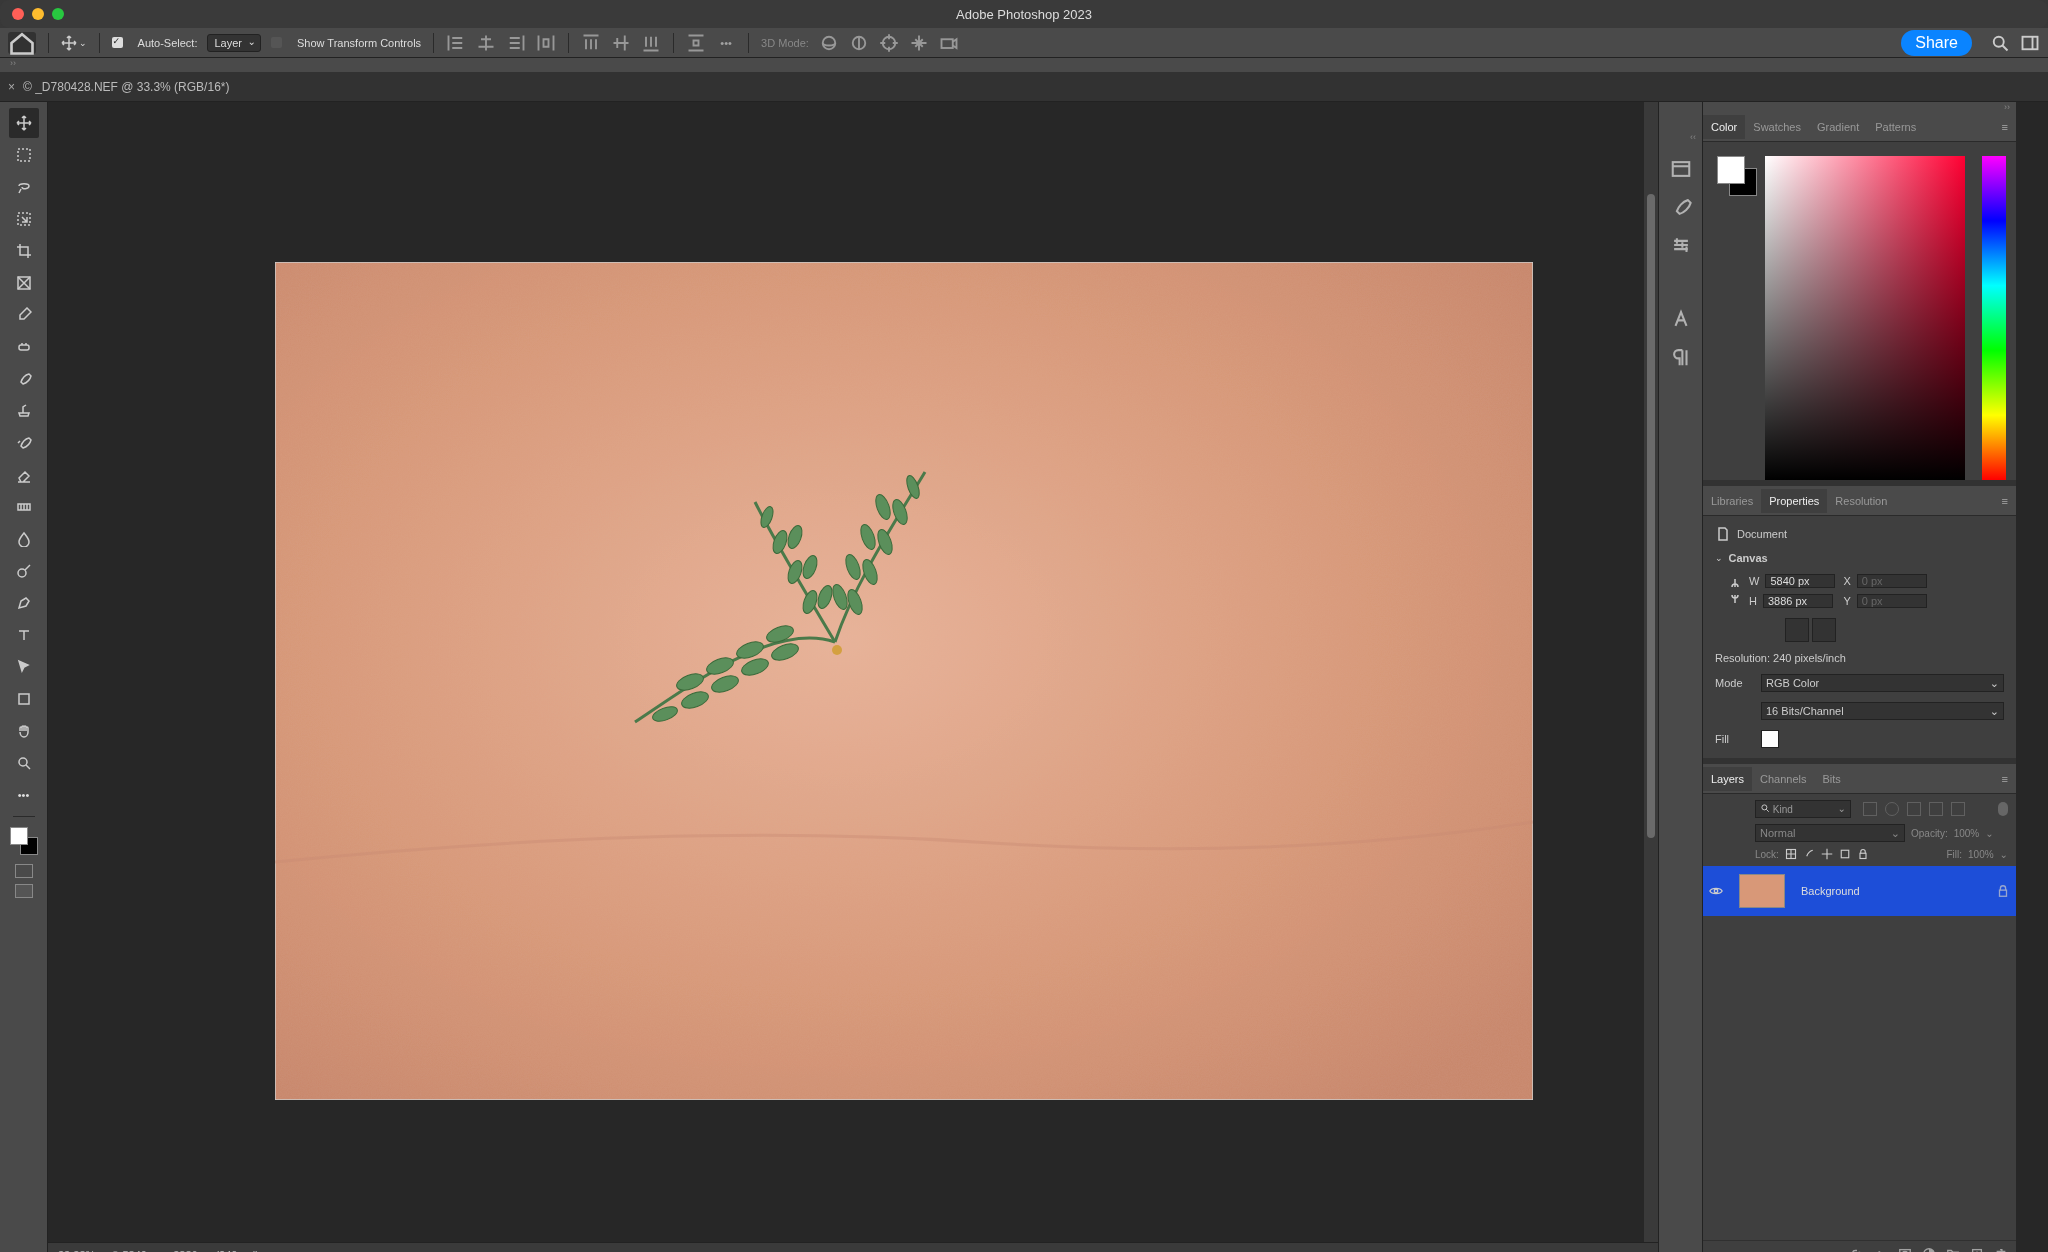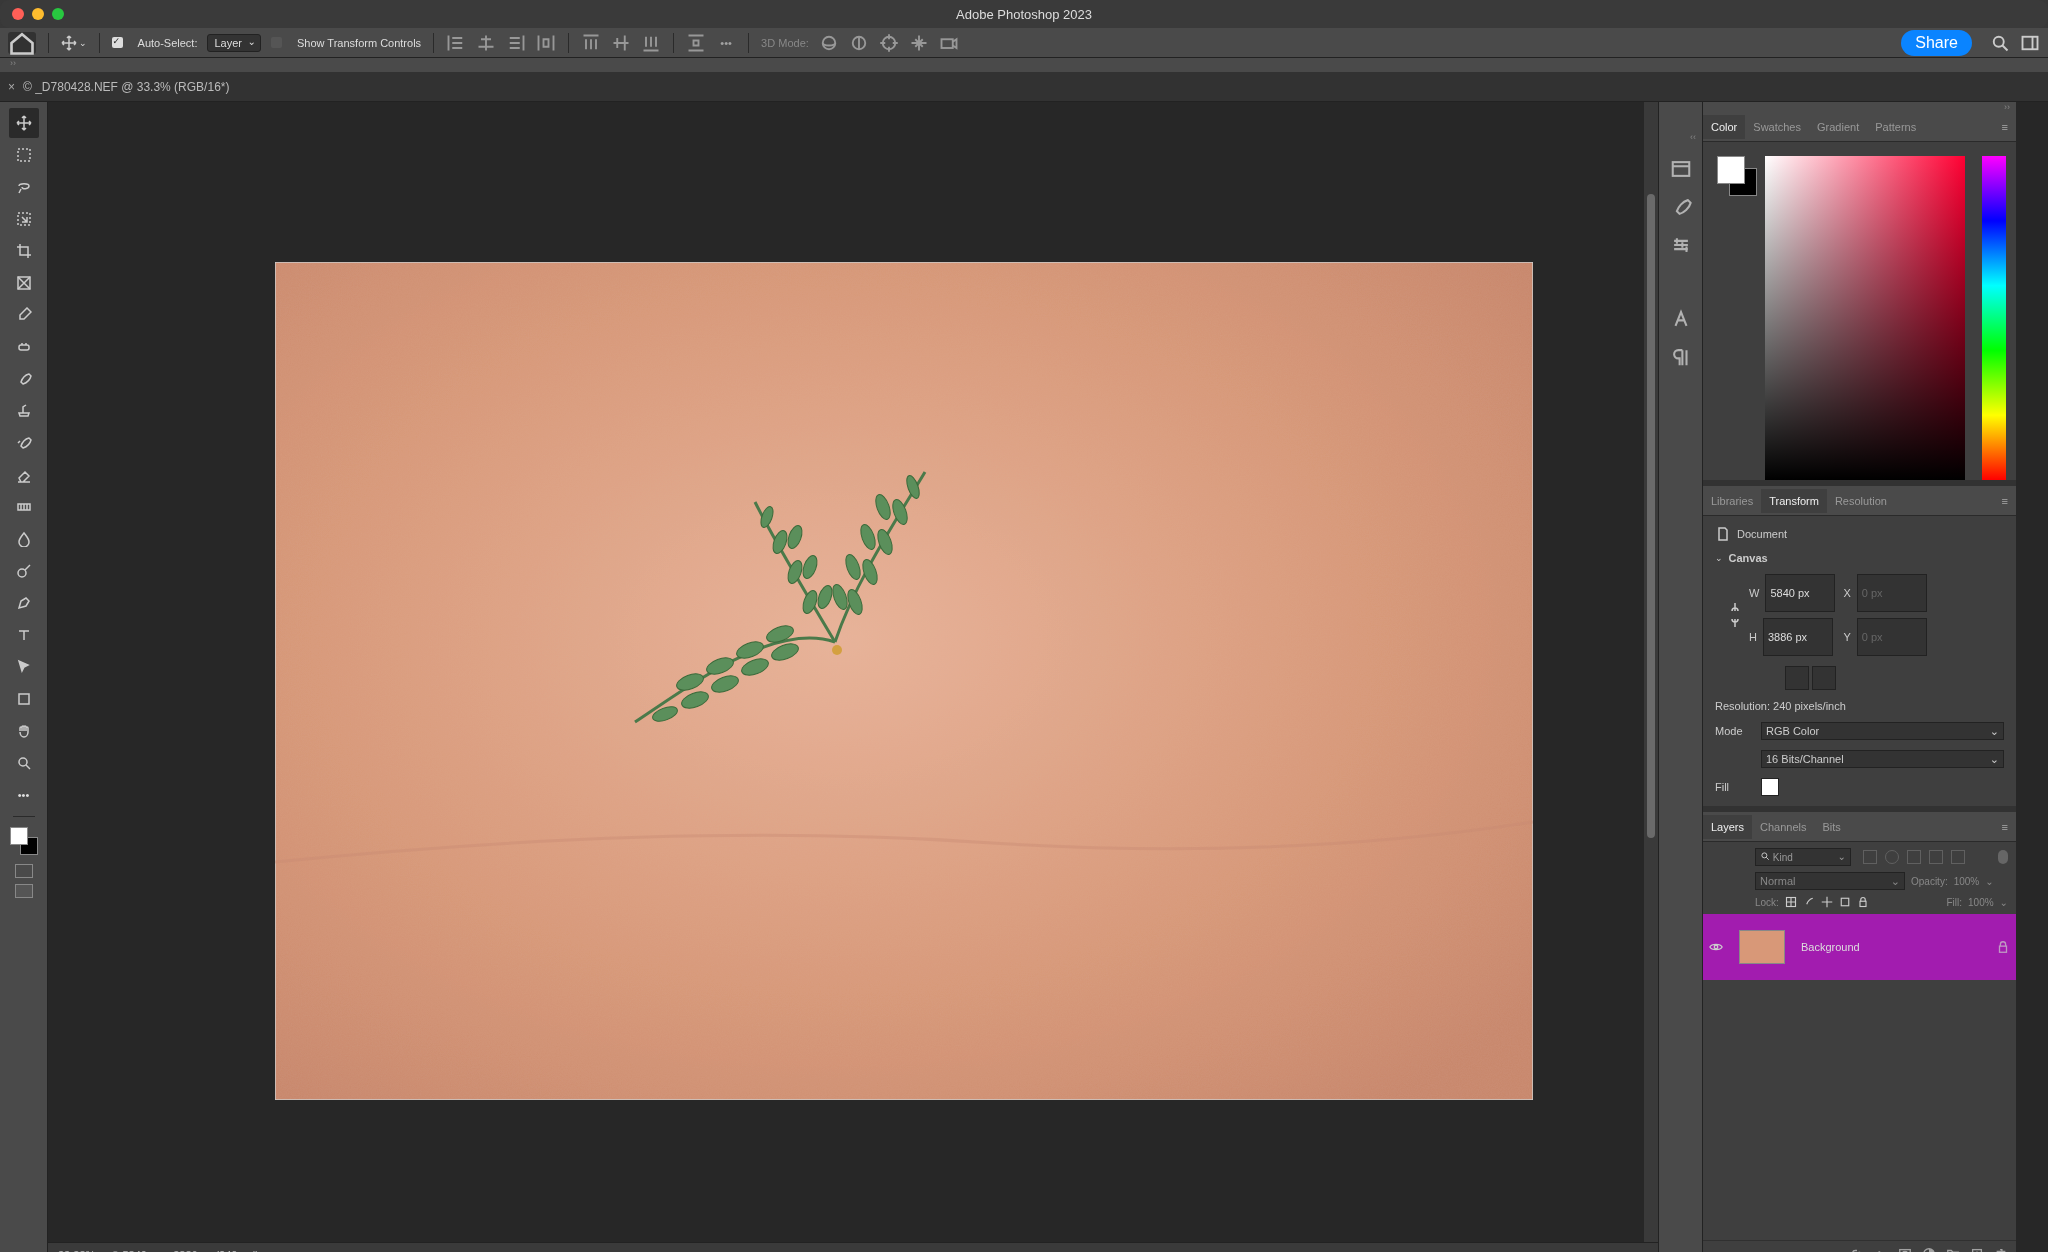--- a/index.html
+++ b/index.html
@@ -46,35 +46,35 @@
 .ptab-menu { margin-left:auto; padding:4px 8px; color:#aaa; }
 .color-body { height:338px; background:#3f3f3f; padding:14px; position:relative; }
 .fgbg2 { width:40px; height:40px; position:relative; }
 .fgsw2 { width:28px; height:28px; background:#fff; border:1px solid #888; position:absolute; top:0; left:0; }
 .bgsw2 { width:28px; height:28px; background:#000; border:1px solid #888; position:absolute; bottom:0; right:0; }
 .satval { position:absolute; left:62px; top:14px; width:200px; height:324px; background:linear-gradient(to bottom, rgba(0,0,0,0), #000), linear-gradient(to right, #fff, #ff0033); }
 .hue { position:absolute; right:10px; top:14px; width:24px; height:324px; background:linear-gradient(to bottom,#f0f,#00f,#0ff,#0f0,#ff0,#f00); }
 .divider { height:6px; background:#323232; }
 .props-body { background:#3f3f3f; padding:10px 12px; display:flex; flex-direction:column; gap:10px; font-size:11px; color:#ccc; }
 .prop-row { display:flex; align-items:center; gap:6px; }
-.txt-input { background:#333; border:1px solid #222; padding:12px 4px; width:70px; color:#ddd; font-size:11px; }
+.txt-input { background:#333; border:1px solid #222; padding:0 4px; width:70px; color:#ddd; font-size:11px; }
 .txt-input.dim { color:#666; }
 .sel2 { background:#333; border:1px solid #222; padding:2px 4px; flex:1; position:relative; font-size:11px; }
 .sel2::after { content:"⌄"; position:absolute; right:4px; }
 .cj { display:flex; gap:3px; }
 .cj-btn { width:24px; height:24px; border:1px solid #222; background:#333; }
 .layers-body { background:#3f3f3f; flex:1; display:flex; flex-direction:column; }
 .layer-controls { padding:6px 8px; display:flex; flex-direction:column; gap:6px; }
 .lc-row { display:flex; align-items:center; gap:6px; font-size:10px; color:#888;padding-left:44px; }
 .kind-sel { background:#333; border:1px solid #222; padding:2px 4px; width:96px; position:relative; font-size:10px; color:#999; }
 .kind-sel::after { content:"⌄"; position:absolute; right:4px; }
 .filter-icos { display:flex; gap:8px; margin-left:6px; opacity:.6; }
 .fi { width:14px; height:14px; border:1px solid #777; }
 .layer-list { flex:1; background:#3f3f3f; }
-.layer-row { display:flex; align-items:center; padding:16px 6px; background:#a21caf; gap:16px; }
+.layer-row { display:flex; align-items:center; padding:8px 6px; background:#1d4ed8; gap:16px; }
 .eye { width:14px; height:14px; }
 .layer-thumb { width:46px; height:34px; background:#d89878; border:1px solid #888; }
 .lock-ico { margin-left:auto; opacity:.7; }
 .layer-footer { height:26px; background:#3f3f3f; border-top:1px solid #2a2a2a; display:flex; align-items:center; justify-content:flex-end; gap:10px; padding:0 8px; opacity:.7; }
 .lf-ico { width:14px; height:14px; }
 svg { stroke:#ccc; fill:none; stroke-width:1.5; }
 .collapse-arrows { height:10px; font-size:9px; color:#888; text-align:right; padding-right:6px; }
 </style>
 </head>
 <body>
@@ -441,21 +441,21 @@
           <div class="bgsw2"></div>
           <div class="fgsw2"></div>
         </div>
         <div class="satval"></div>
         <div class="hue"></div>
       </div>
       <div class="divider"></div>
 
       <div class="panel-tabs">
         <div class="ptab">Libraries</div>
-        <div class="ptab active">Transform</div>
+        <div class="ptab active">Properties</div>
         <div class="ptab">Resolution</div>
         <div class="ptab-menu">≡</div>
       </div>
       <div class="props-body">
         <div class="prop-row">
           <svg width="16" height="16" viewBox="0 0 16 16">
               <path d="M4 2h6l2 2v10H4z"></path>
             </svg>
           <span>Document</span>
         </div>

